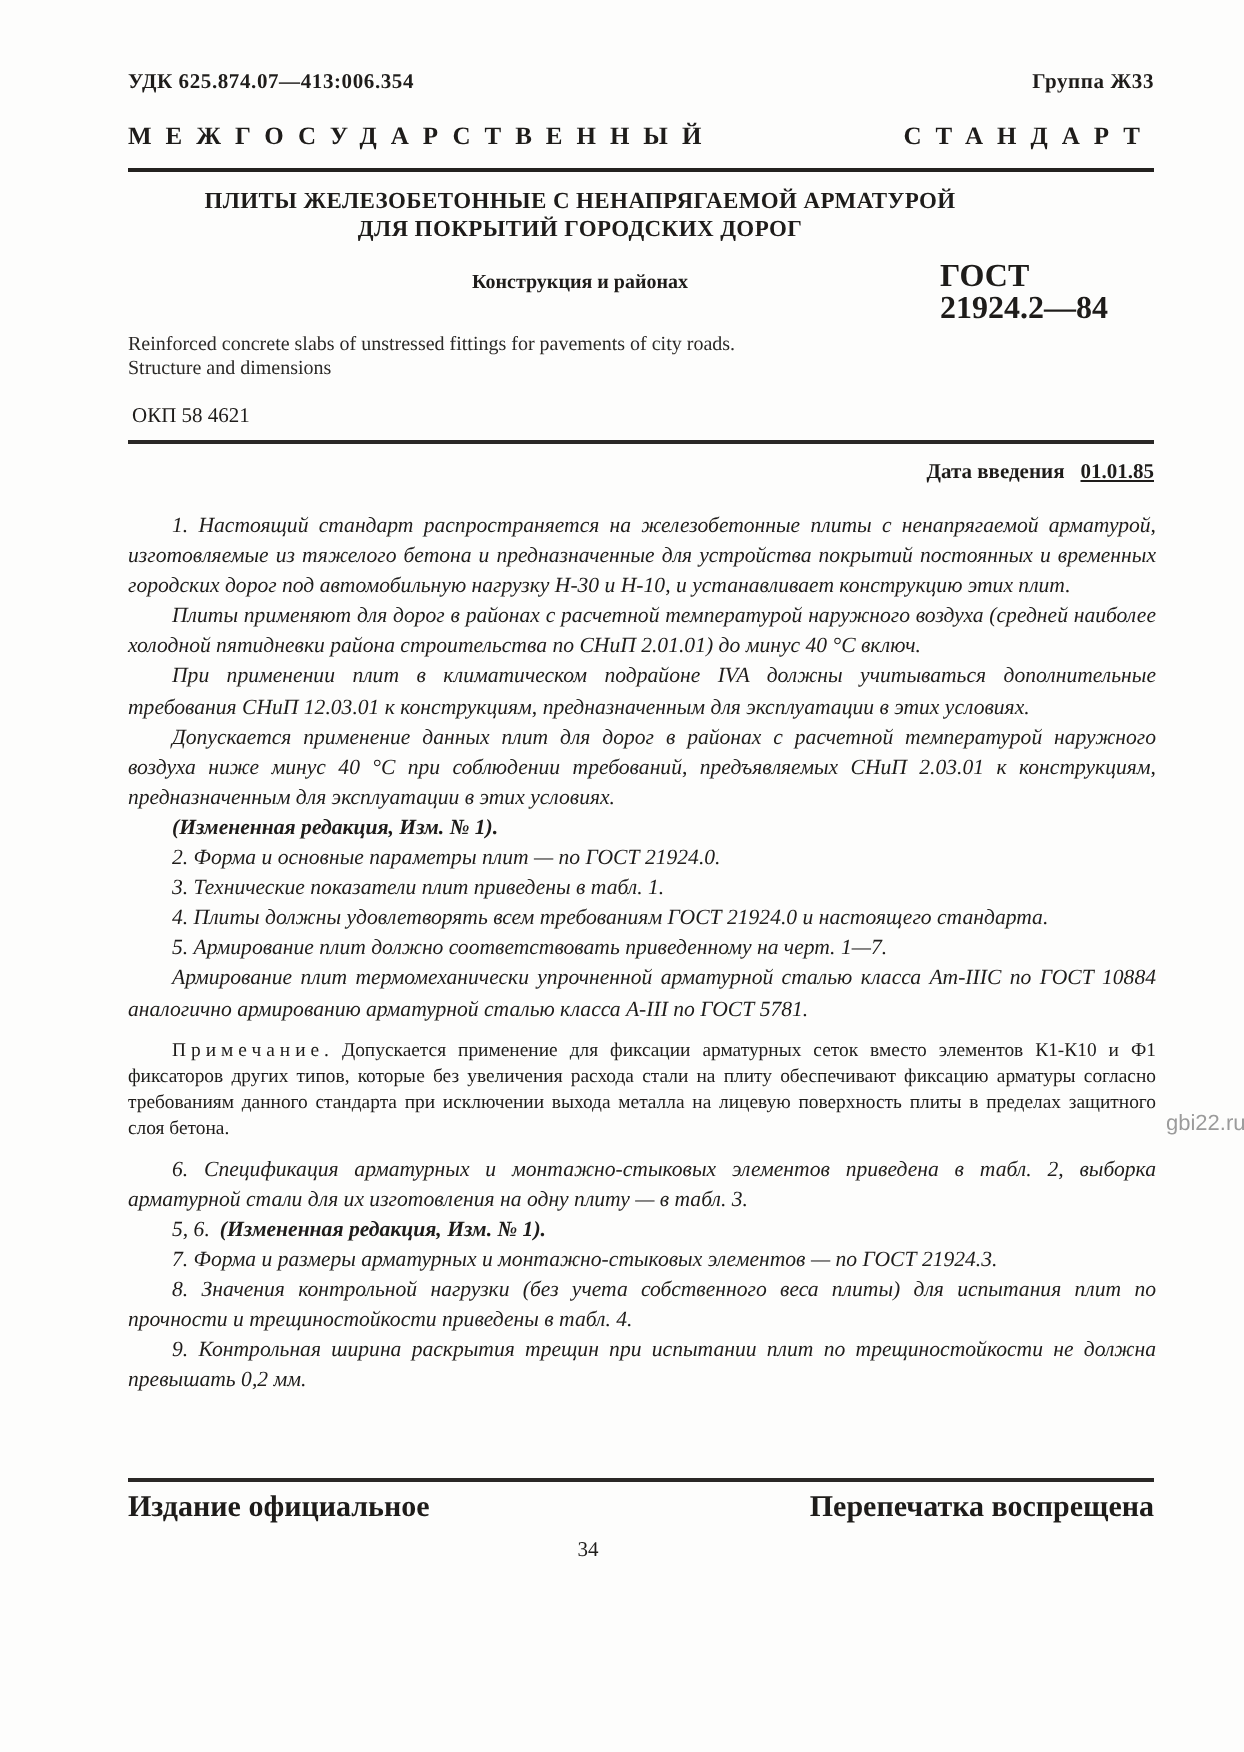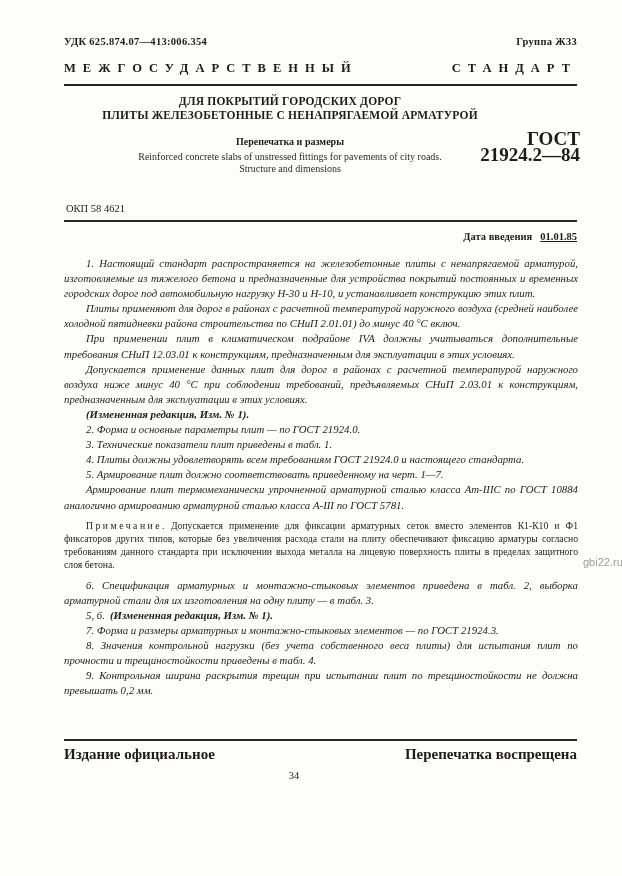--- a/index.html
+++ b/index.html
@@ -34,25 +34,25 @@
     position:absolute; top:95px; left:64px; width:452px;
     text-align:center; font-weight:bold; font-size:11.5px; line-height:13.5px;
     letter-spacing:0.2px;
   }
   .subtitle-ru {
     position:absolute; top:136px; left:64px; width:452px;
     text-align:center; font-weight:bold; font-size:10px;
   }
   .gost-block {
     position:absolute; top:131px; right:42px; width:110px;
-    text-align:right; font-weight:bold; font-size:19px; line-height:15.5px;
+    text-align:left; font-weight:bold; font-size:16px; line-height:15.5px;
   }
   .subtitle-en {
-    position:absolute; top:151px; left:64px; width:452px;
-    text-align:center; font-size:10px; line-height:12px; color:#2b2927;
+    position:absolute; top:167px; left:64px; width:452px;
+    text-align:left; font-size:10px; line-height:12px; color:#2b2927;
   }
   .okp {
     position:absolute; top:203px; left:66px; font-size:10.5px;
   }
   .date-row {
     position:absolute; top:231px; right:45px;
     font-size:10.5px; font-weight:bold;
   }
   .date-row .date-value { text-decoration:underline; margin-left:8px; }
 
@@ -96,25 +96,25 @@
   </div>
 
   <div class="ms-row">
     <span>МЕЖГОСУДАРСТВЕННЫЙ</span>
     <span>СТАНДАРТ</span>
   </div>
 
   <div class="rule-thick" style="top:84px;"></div>
 
   <div class="title-block">
+    <div>ПЛИТЫ ЖЕЛЕЗОБЕТОННЫЕ С НЕНАПРЯГАЕМОЙ АРМАТУРОЙ</div>
     <div>ДЛЯ ПОКРЫТИЙ ГОРОДСКИХ ДОРОГ</div>
-    <div>ПЛИТЫ ЖЕЛЕЗОБЕТОННЫЕ С НЕНАПРЯГАЕМОЙ АРМАТУРОЙ</div>
   </div>
 
-  <div class="subtitle-ru">Перепечатка и размеры</div>
+  <div class="subtitle-ru">Конструкция и районах</div>
 
   <div class="gost-block">
     <div>ГОСТ</div>
     <div>21924.2—84</div>
   </div>
 
   <div class="subtitle-en">
     <div>Reinforced concrete slabs of unstressed fittings for pavements of city roads.</div>
     <div>Structure and dimensions</div>
   </div>

